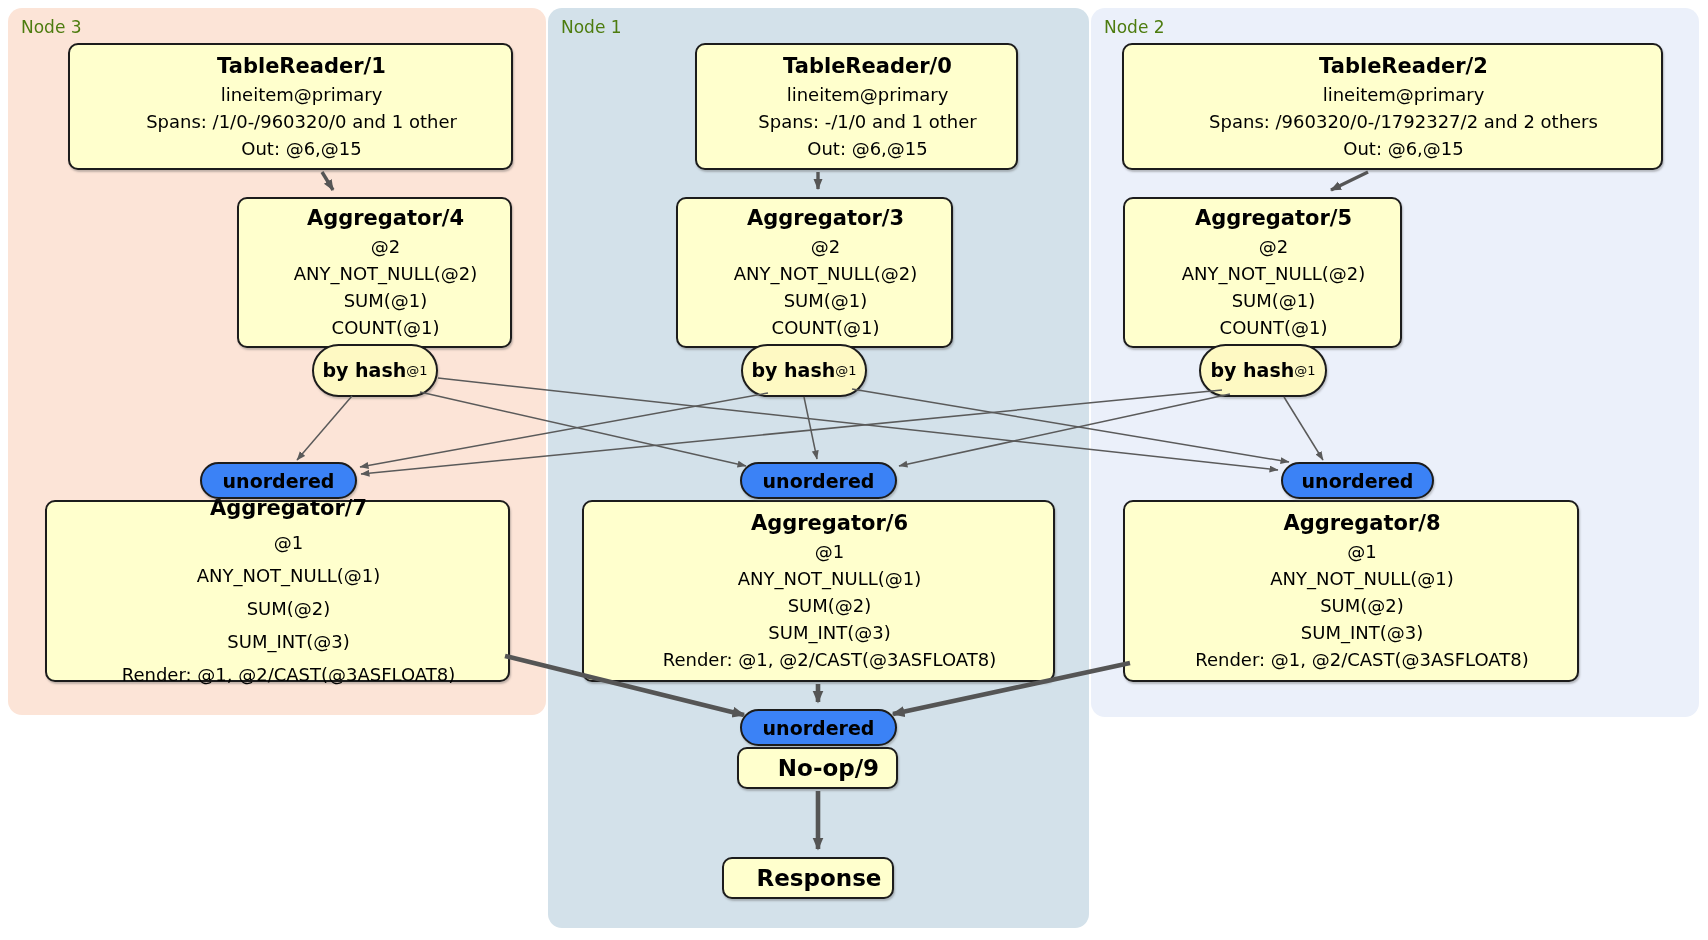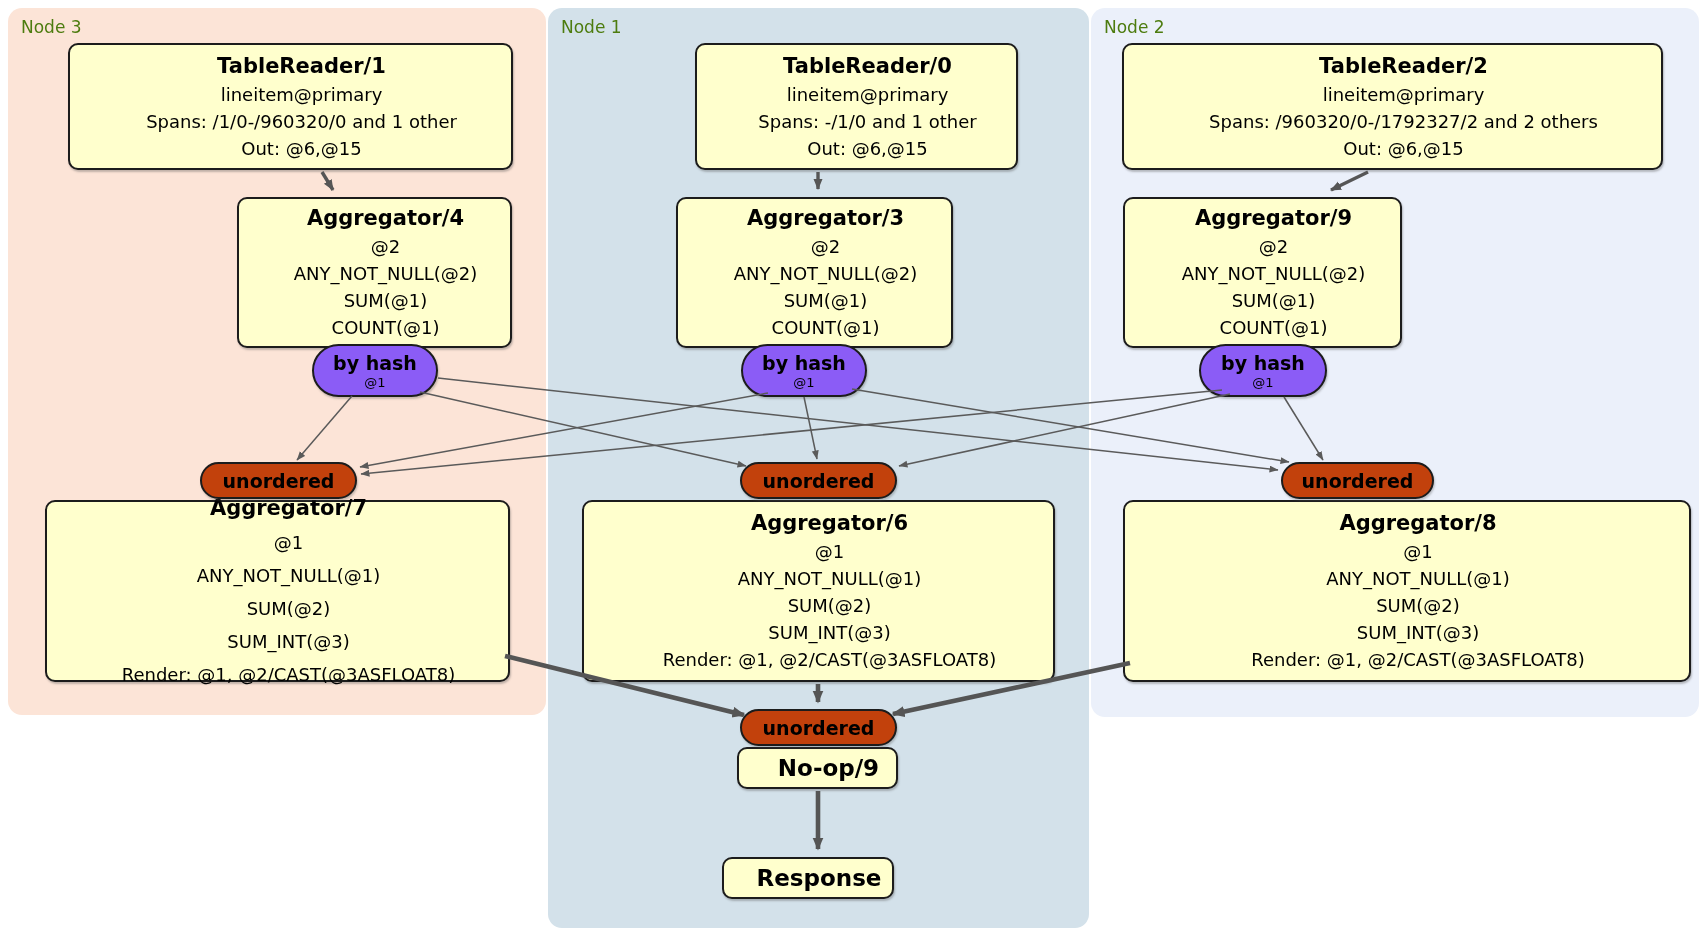--- a/index.html
+++ b/index.html
@@ -9,27 +9,27 @@
   .region{position:absolute;border-radius:14px;z-index:1;}
   .region-label{position:absolute;top:9px;left:13px;font-size:17px;color:#4d7c0f;}
 
   .proc{position:absolute;background:#ffffcd;border:2px solid #1c1c1c;border-radius:10px;
         display:flex;flex-direction:column;justify-content:center;align-items:center;
         text-align:center;z-index:3;box-shadow:1px 2px 2px rgba(80,80,80,.35);box-sizing:border-box;padding-left:22px;}
   .proc-title{font-size:21px;font-weight:bold;line-height:29px;white-space:nowrap;}
   .proc-line{font-size:18px;line-height:27px;white-space:nowrap;}
   .big-title{font-size:23px;font-weight:bold;white-space:nowrap;}
 
-  .router{position:absolute;background:#8b5cf6;border:2px solid #1c1c1c;border-radius:27px;
-          display:flex;flex-direction:column;justify-content:center;align-items:center;
+  .router{position:absolute;background:#fef9c3;border:2px solid #1c1c1c;border-radius:27px;
+          display:flex;flex-direction:row;justify-content:center;align-items:center;
           z-index:4;box-sizing:border-box;box-shadow:1px 2px 2px rgba(80,80,80,.3);}
   .router-label{font-size:19px;font-weight:bold;line-height:23px;}
   .router-sub{font-size:13px;line-height:15px;}
 
-  .stream{position:absolute;background:#c2410c;border:2px solid #1c1c1c;border-radius:19px;
+  .stream{position:absolute;background:#3b82f6;border:2px solid #1c1c1c;border-radius:19px;
           display:flex;justify-content:center;align-items:center;
           font-size:19px;font-weight:bold;z-index:4;box-sizing:border-box;
           box-shadow:1px 2px 2px rgba(80,80,80,.3);}
 
   svg.edges{position:absolute;left:0;top:0;z-index:5;pointer-events:none;}
   .e-thin{stroke:#5a5a5a;stroke-width:1.5;fill:none;}
   .e-mid{stroke:#565656;stroke-width:3.4;fill:none;}
   .e-big{stroke:#555555;stroke-width:4.6;fill:none;}
 </style>
 </head>
@@ -74,21 +74,21 @@
     <div class="proc-line">COUNT(@1)</div>
   </div>
   <div class="proc" style="left:676px;top:197px;width:277px;height:151px;">
     <div class="proc-title">Aggregator/3</div>
     <div class="proc-line">@2</div>
     <div class="proc-line">ANY_NOT_NULL(@2)</div>
     <div class="proc-line">SUM(@1)</div>
     <div class="proc-line">COUNT(@1)</div>
   </div>
   <div class="proc" style="left:1123px;top:197px;width:279px;height:151px;">
-    <div class="proc-title">Aggregator/9</div>
+    <div class="proc-title">Aggregator/5</div>
     <div class="proc-line">@2</div>
     <div class="proc-line">ANY_NOT_NULL(@2)</div>
     <div class="proc-line">SUM(@1)</div>
     <div class="proc-line">COUNT(@1)</div>
   </div>
 
   <div class="router" style="left:312px;top:344px;width:126px;height:53px;">
     <div class="router-label">by hash</div>
     <div class="router-sub">@1</div>
   </div>
@@ -120,21 +120,21 @@
     <div class="proc-line">Render: @1, @2/CAST(@3ASFLOAT8)</div>
   </div>
   <div class="proc" style="left:582px;top:500px;width:473px;height:182px;">
     <div class="proc-title">Aggregator/6</div>
     <div class="proc-line">@1</div>
     <div class="proc-line">ANY_NOT_NULL(@1)</div>
     <div class="proc-line">SUM(@2)</div>
     <div class="proc-line">SUM_INT(@3)</div>
     <div class="proc-line">Render: @1, @2/CAST(@3ASFLOAT8)</div>
   </div>
-  <div class="proc" style="left:1123px;top:500px;width:568px;height:182px;">
+  <div class="proc" style="left:1123px;top:500px;width:456px;height:182px;">
     <div class="proc-title">Aggregator/8</div>
     <div class="proc-line">@1</div>
     <div class="proc-line">ANY_NOT_NULL(@1)</div>
     <div class="proc-line">SUM(@2)</div>
     <div class="proc-line">SUM_INT(@3)</div>
     <div class="proc-line">Render: @1, @2/CAST(@3ASFLOAT8)</div>
   </div>
 
   <div class="stream" style="left:740px;top:709px;width:157px;height:37px;">
     <span>unordered</span>

